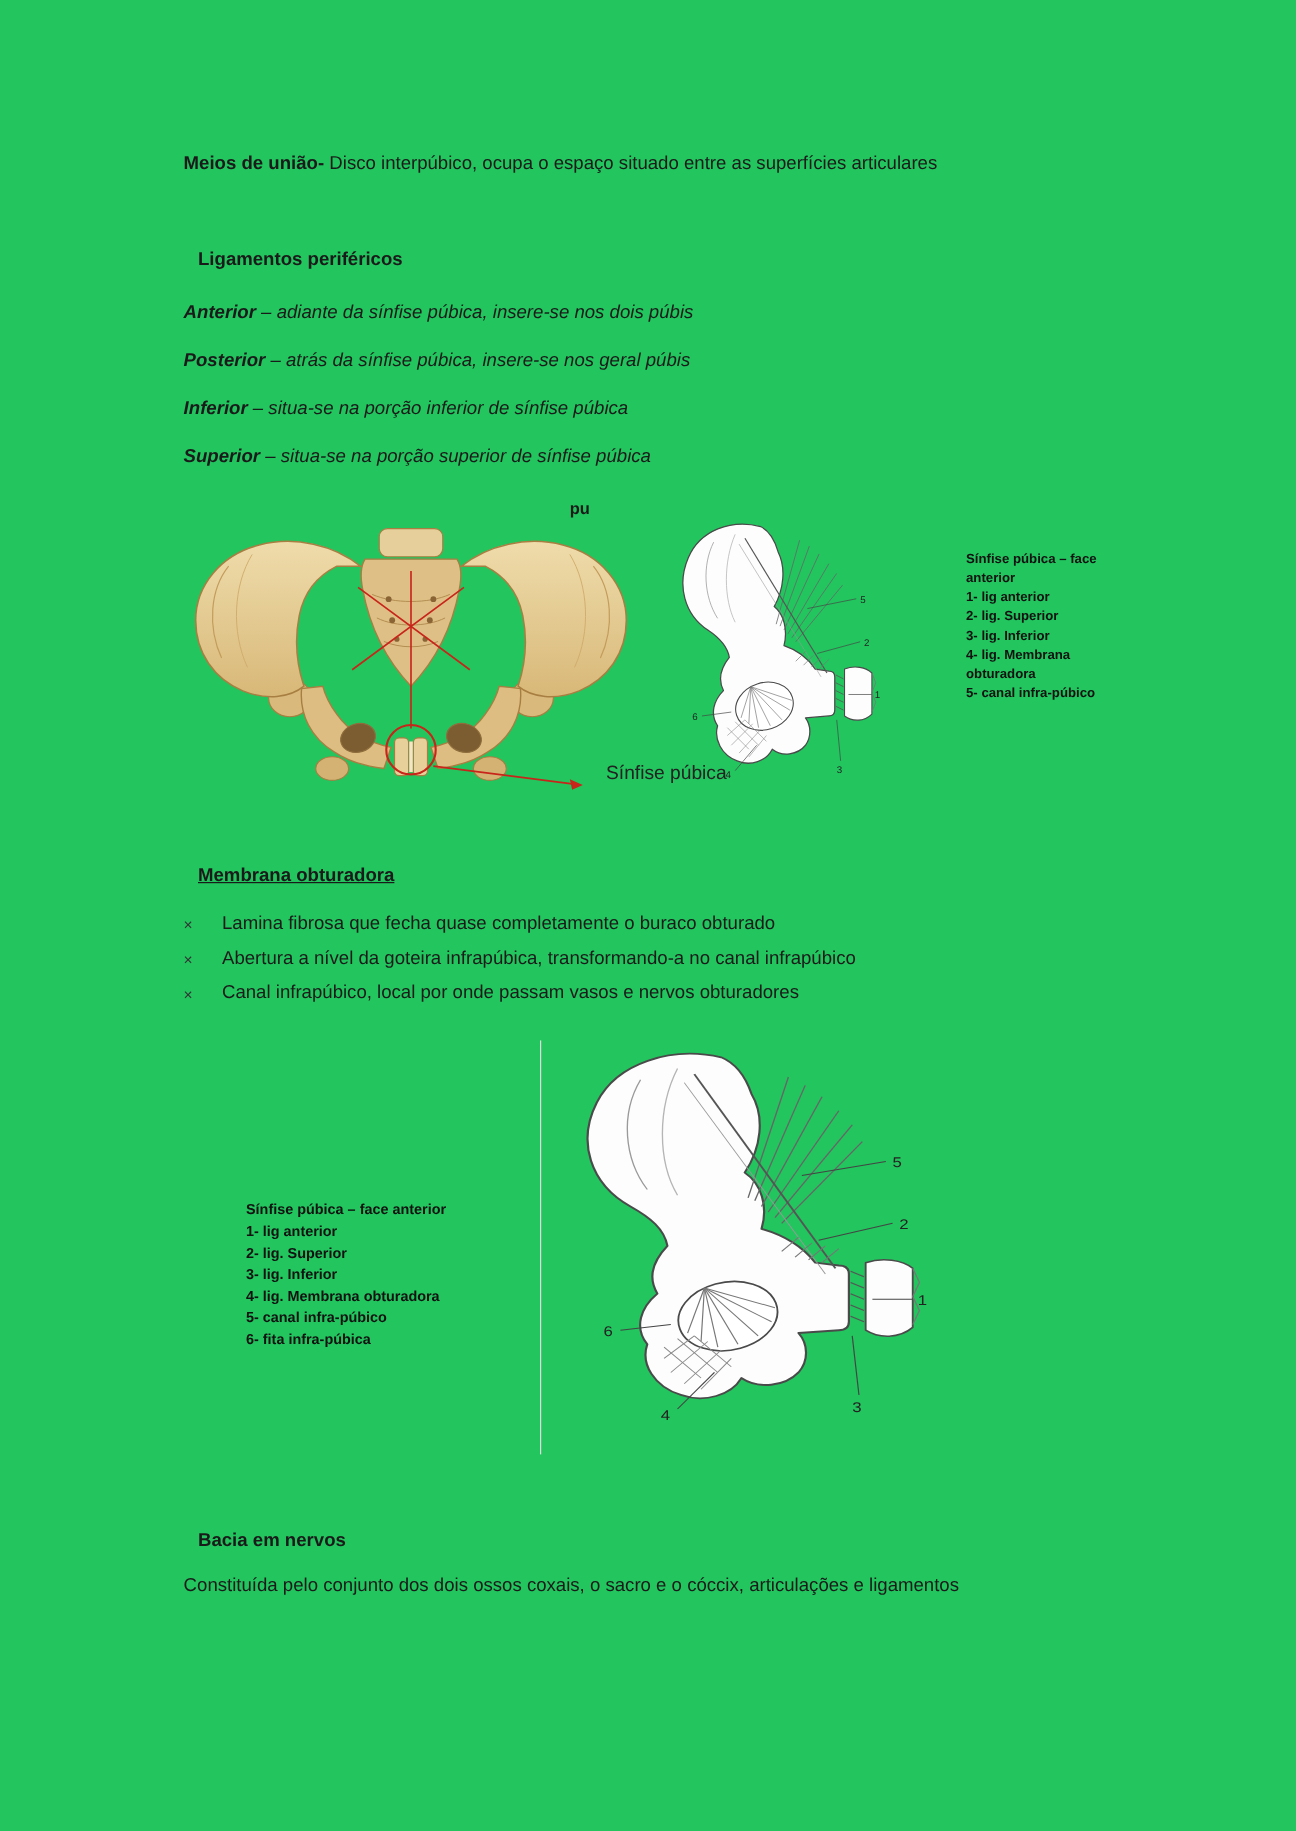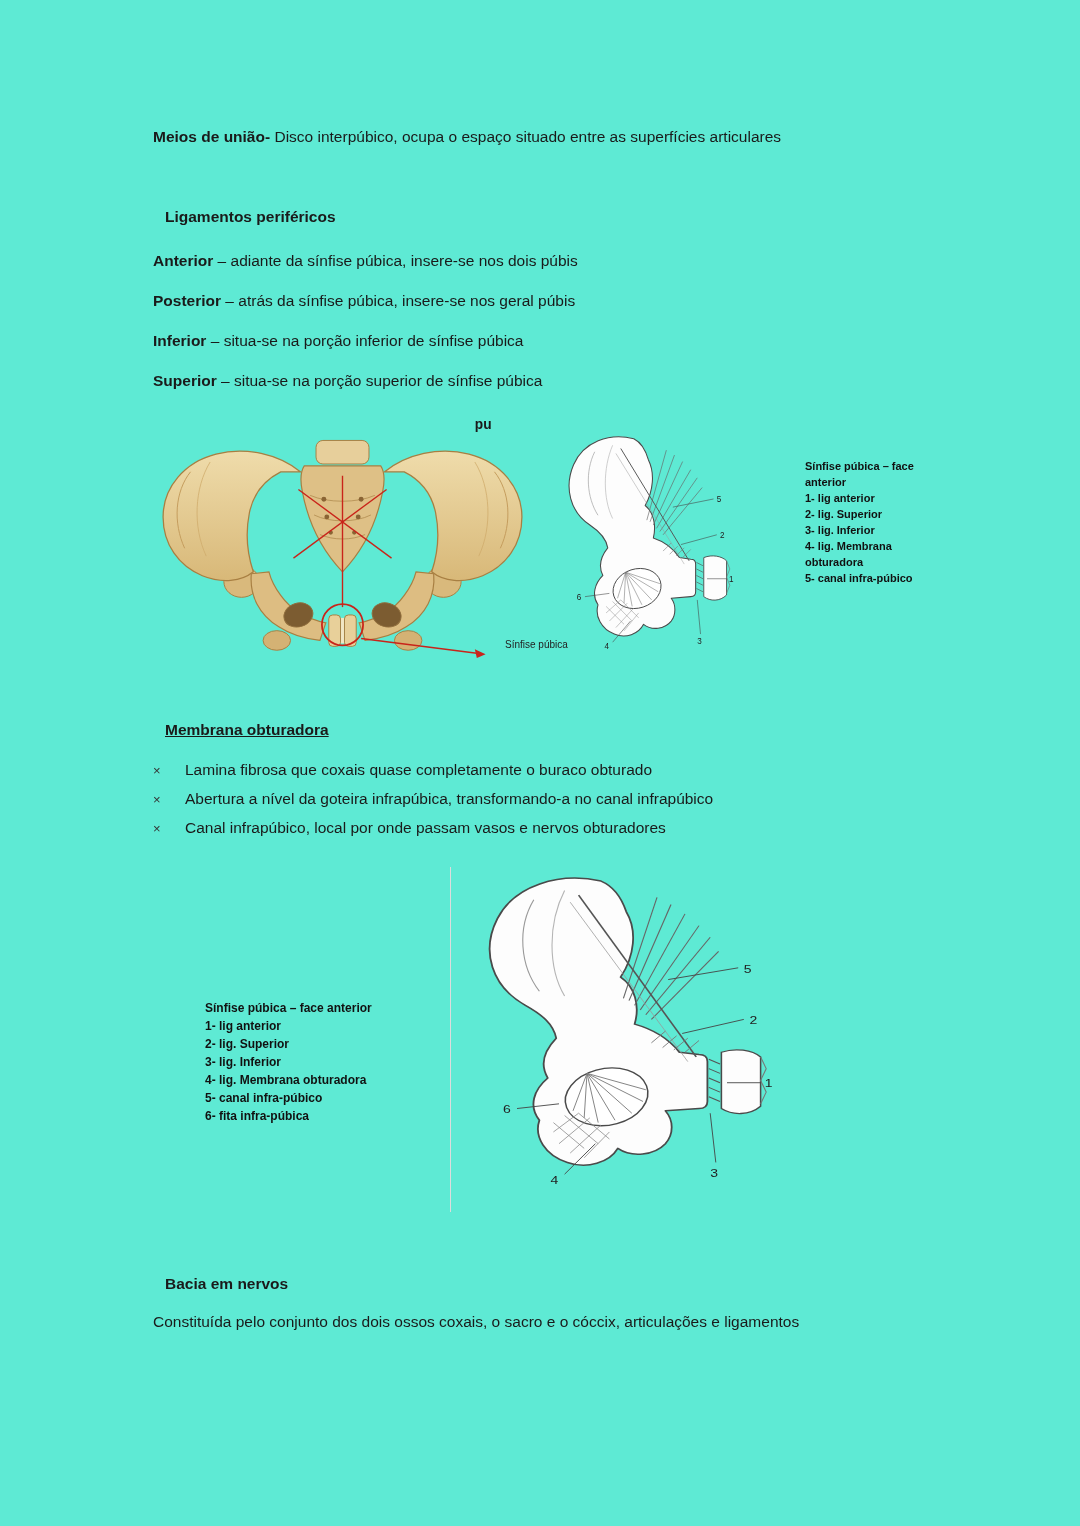--- a/index.html
+++ b/index.html
@@ -1,31 +1,31 @@
 <!DOCTYPE html>
 <html><head>
 <meta charset="utf-8">
 <style>
   html,body{margin:0;padding:0;background:#e9e9e9;}
-  .page{position:relative;width:1080px;height:1526px;background:#5eead4;margin:0 auto;
+  .page{position:relative;width:1080px;height:1526px;background:#22c55e;margin:0 auto;
         font-family:"Liberation Sans",sans-serif;color:#1a1a1a;overflow:hidden;}
   .content{position:absolute;left:153px;top:126px;width:790px;font-size:15.5px;line-height:21px;}
   .term{font-weight:bold;}
   .heading{font-weight:bold;margin:12px;}
   .heading-lig{margin-top:59px;}
-  .lig-item{margin-top:19px;}
+  .lig-item{margin-top:19px;font-style:italic;}
   .lig-item.first{margin-top:23px;}
   .intro{margin:0;}
 
   .figure1{position:relative;margin-top:22px;height:254px;text-decoration:underline;}
   .pelvis-wrap{position:absolute;left:-3px;top:0;width:385px;height:250px;}
   .hipbone-1{position:absolute;left:395px;top:16px;width:196px;height:236px;}
   .fig1-caption{position:absolute;left:652px;top:46px;width:118px;font-size:11px;font-weight:bold;line-height:1.45;color:#111;}
   .fig1-caption .cap-line{margin:0;}
-  .symphysis-label{position:absolute;left:352px;top:221px;font-size:10px;font-weight:normal;color:#222;}
+  .symphysis-label{position:absolute;left:352px;top:221px;font-size:16px;font-weight:normal;color:#222;}
 
   .heading-mem{margin-top:52px;text-decoration:underline;}
   .bullets{margin:19px 0 0 0;padding:0;list-style:none;}
   .bullets li{margin:0 0 7px 0;display:flex;}
   .bullet-marker{width:32px;flex:0 0 32px;color:#333;font-size:13px;padding-top:1px;}
 
   .figure2{position:relative;margin-top:28px;height:348px;}
   .fig2-caption{position:absolute;left:52px;top:132px;width:185px;font-size:12px;font-weight:bold;line-height:1.5;color:#111;}
   .fig2-caption .cap-line{margin:0;}
   .hipbone-2{position:absolute;left:297px;top:0;width:340px;height:345px;border-left:1px solid #dcdcdc;padding-left:10px;}
@@ -195,21 +195,21 @@
         <p class="cap-line">3- lig. Inferior</p>
         <p class="cap-line">4- lig. Membrana obturadora</p>
         <p class="cap-line">5- canal infra-púbico</p>
       </div>
     </div>
 
     <p class="heading heading-mem">Membrana obturadora</p>
     <ul class="bullets">
       <li>
           <span class="bullet-marker">×</span>
-          <span>Lamina fibrosa que coxais quase completamente o buraco obturado</span>
+          <span>Lamina fibrosa que fecha quase completamente o buraco obturado</span>
         </li>
       <li>
           <span class="bullet-marker">×</span>
           <span>Abertura a nível da goteira infrapúbica, transformando-a no canal infrapúbico</span>
         </li>
       <li>
           <span class="bullet-marker">×</span>
           <span>Canal infrapúbico, local por onde passam vasos e nervos obturadores</span>
         </li>
     </ul>

